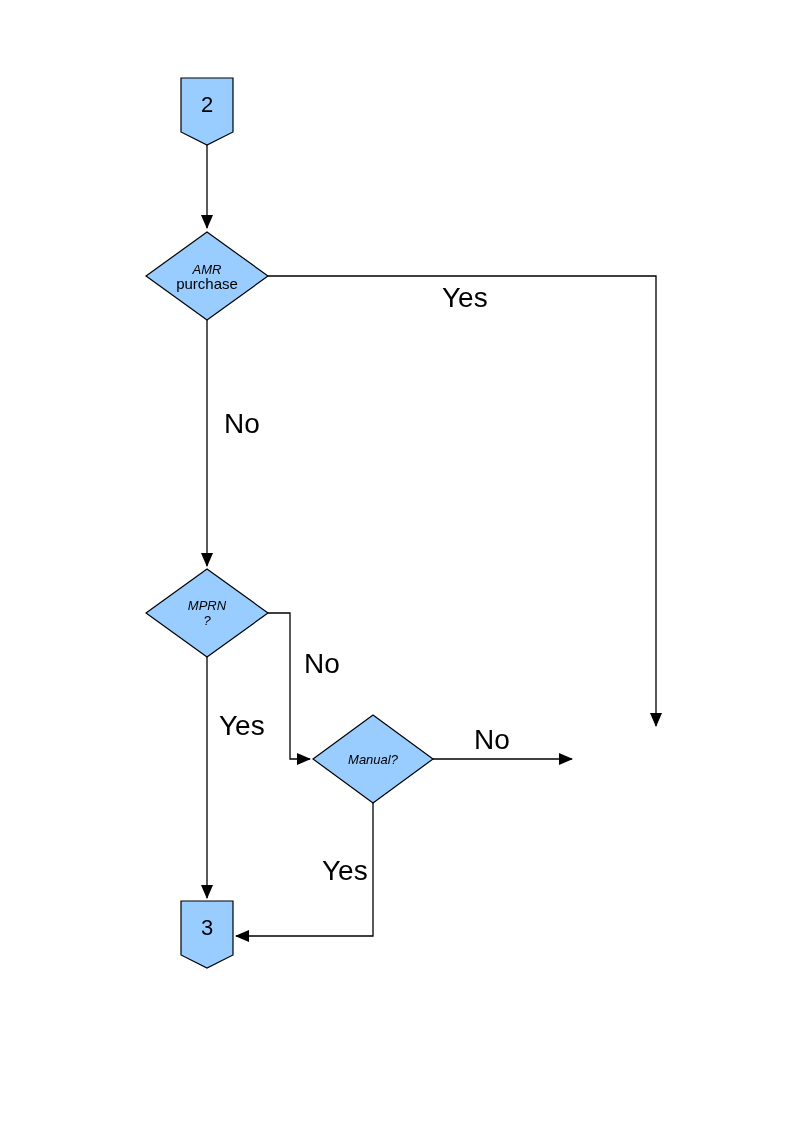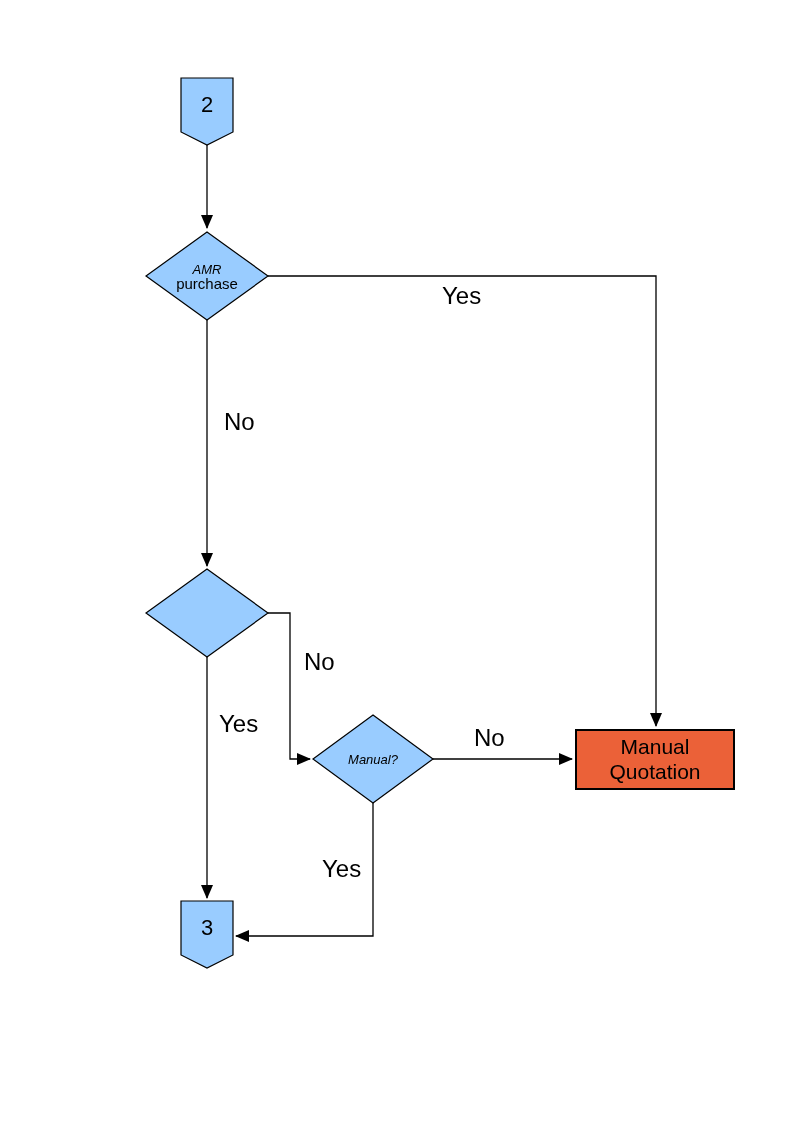--- a/index.html
+++ b/index.html
@@ -10,21 +10,21 @@
     background: var(--bg, #ffffff);
     font-family: "Liberation Sans", sans-serif;
     color: var(--text, #000);
     overflow: hidden;
   }
   svg.canvas { position: absolute; left: 0; top: 0; }
   .node-shape { fill: var(--node-fill, #99CCFF); stroke: var(--line, #000); stroke-width: 1.2; }
   .connector-line { fill: none; stroke: var(--line, #000); stroke-width: 1.3; }
   .arrow-head { fill: var(--line, #000); }
   .label { position: absolute; white-space: nowrap; }
-  .edge-label { font-size: 24px; }
+  .edge-label { font-size: 28px; }
   .node-label { text-align: center; white-space: normal; }
   .node-label .l1 { display: block; }
   .node-label .l2 { display: block; }
   .connector-num { font-size: 22px; }
   .decision-text { font-size: 13px; line-height: 15px; font-style: italic; }
   .decision-sub { font-size: 15px; line-height: 13px; }
   .process-box {
     position: absolute;
     left: 575px; top: 729px;
     width: 160px; height: 61px;
@@ -64,27 +64,27 @@
     <polyline class="connector-line" points="373,803 373,936 236,936" marker-end="url(#arrow)"></polyline>
   </svg>
 
   <div class="label node-label connector-num" style="left:181px; top:92px; width:52px;">2</div>
 
   <div class="label node-label" style="left:146px; top:262px; width:122px;">
     <span class="l1 decision-text">AMR</span>
     <span class="l2 decision-sub">purchase</span>
   </div>
 
+  <div class="label node-label" style="left:146px; top:598px; width:122px;">
+    <span class="l1 decision-text">MPRN</span>
+    <span class="l2 decision-text">?</span>
+  </div>
 
   <div class="label node-label decision-text" style="left:313px; top:752px; width:120px;">Manual?</div>
 
-  <div class="process-box">
-    <span>Manual</span>
-    <span>Quotation</span>
-  </div>
 
   <div class="label node-label connector-num" style="left:181px; top:915px; width:52px;">3</div>
 
   <div class="label edge-label" style="left:442px; top:282px;">Yes</div>
   <div class="label edge-label" style="left:224px; top:408px;">No</div>
   <div class="label edge-label" style="left:304px; top:648px;">No</div>
   <div class="label edge-label" style="left:219px; top:710px;">Yes</div>
   <div class="label edge-label" style="left:474px; top:724px;">No</div>
   <div class="label edge-label" style="left:322px; top:855px;">Yes</div>
 

